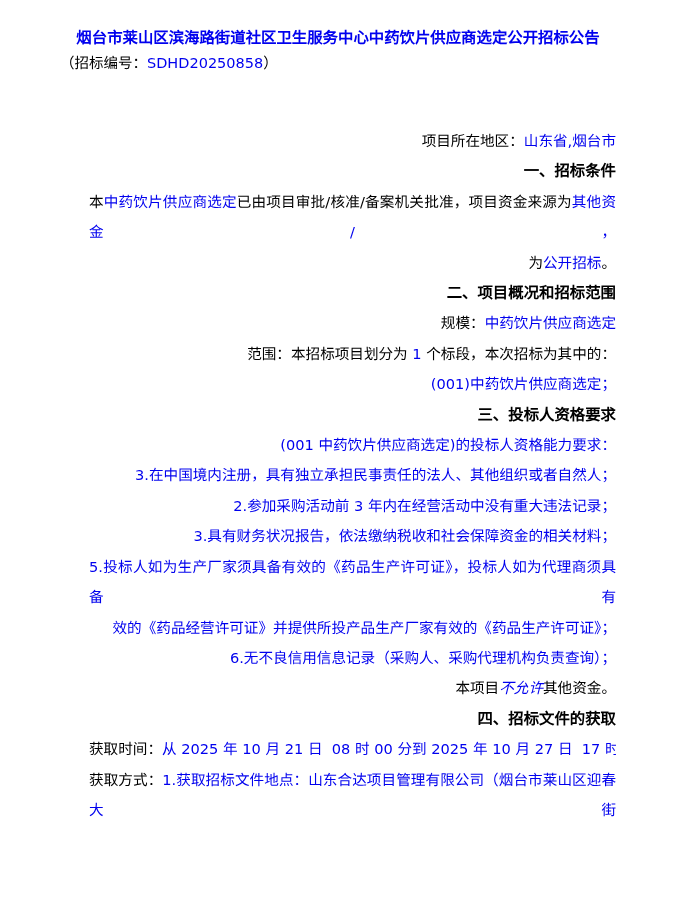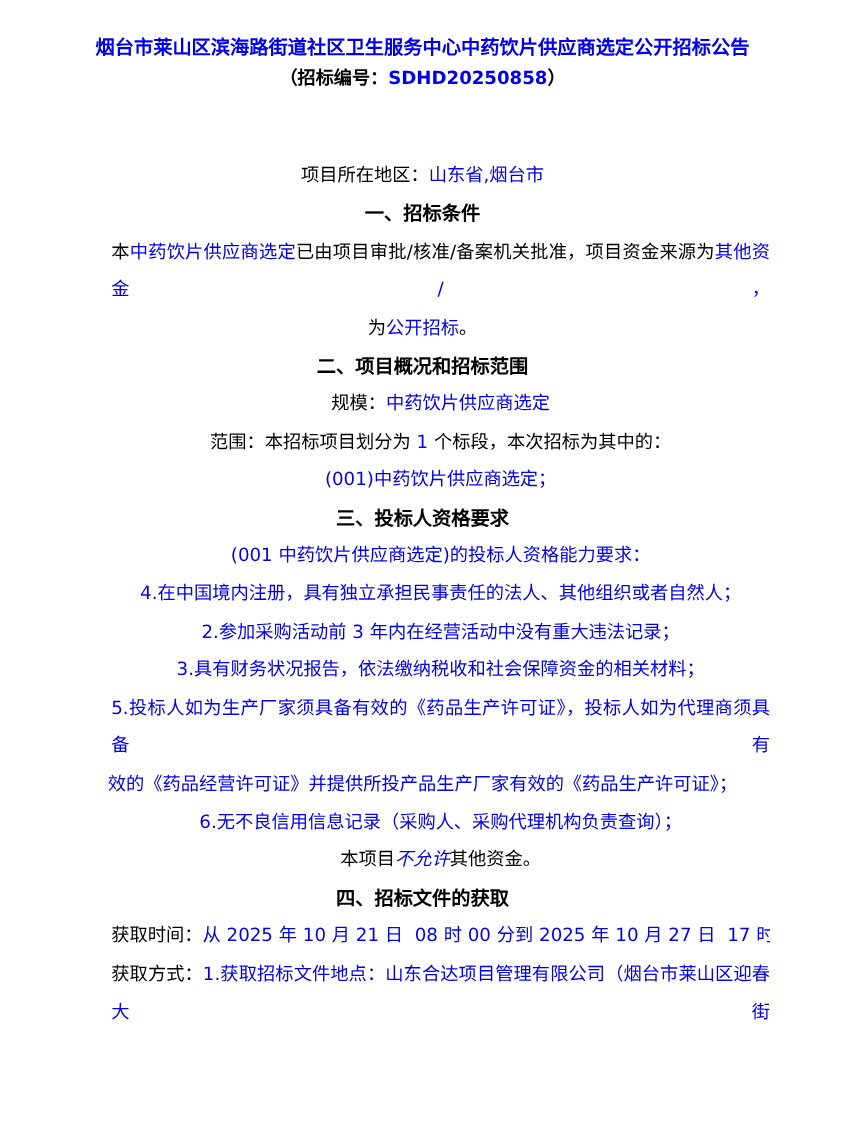--- a/index.html
+++ b/index.html
@@ -7,26 +7,26 @@
     width:674px;height:918px;background:#ffffff;color:#000000;
     font-family:"DejaVu Sans","Liberation Sans",sans-serif;
     overflow:hidden;
   }
   .page{box-sizing:border-box;width:674px;height:918px;padding:26px 58px 0 60px;}
   .title{
     text-align:center;font-weight:bold;font-size:15.4px;line-height:24px;
     color:var(--blue,#0000ee);white-space:nowrap;
   }
   .subtitle{
-    text-align:center;font-weight:bold;font-size:14.5px;line-height:27px;color:#000;
+    text-align:left;font-weight:normal;font-size:14.5px;line-height:27px;color:#000;
   }
   .docbody{margin-top:49px;}
   .line{
     font-size:14.6px;line-height:30.4px;white-space:pre;overflow:hidden;
-    text-align:center;
+    text-align:right;
   }
   .line.h{font-weight:bold;font-size:15.4px;}
   .line.indent{padding-left:29px;}
   .line.j{white-space:pre-wrap;text-align:justify;text-align-last:justify;}
   .b{color:var(--blue,#0000ee);}
   .i{font-style:italic;}
 </style>
 </head>
 <body style="background: rgb(255, 255, 255); color: rgb(0, 0, 0);">
 
@@ -37,21 +37,21 @@
       <div class="line"><span>项目所在地区：</span><span class="b">山东省,烟台市</span></div>
       <div class="line h"><span>一、招标条件</span></div>
       <div class="line indent j"><span>本</span><span class="b">中药饮片供应商选定</span><span>已由项目审批/核准/备案机关批准，项目资金来源为</span><span class="b">其他资金/，</span></div>
       <div class="line"><span>为</span><span class="b">公开招标</span><span>。</span></div>
       <div class="line h"><span>二、项目概况和招标范围</span></div>
       <div class="line indent"><span>规模：</span><span class="b">中药饮片供应商选定</span></div>
       <div class="line indent"><span>范围：本招标项目划分为 </span><span class="b">1</span><span> 个标段，本次招标为其中的：</span></div>
       <div class="line indent"><span class="b">(001)中药饮片供应商选定；</span></div>
       <div class="line h"><span>三、投标人资格要求</span></div>
       <div class="line indent"><span class="b">(001 中药饮片供应商选定)的投标人资格能力要求：</span></div>
-      <div class="line indent"><span class="b">4.在中国境内注册，具有独立承担民事责任的法人、其他组织或者自然人；</span></div>
+      <div class="line indent"><span class="b">3.在中国境内注册，具有独立承担民事责任的法人、其他组织或者自然人；</span></div>
       <div class="line indent"><span class="b">2.参加采购活动前 3 年内在经营活动中没有重大违法记录；</span></div>
       <div class="line indent"><span class="b">3.具有财务状况报告，依法缴纳税收和社会保障资金的相关材料；</span></div>
       <div class="line indent j"><span class="b">5.投标人如为生产厂家须具备有效的《药品生产许可证》，投标人如为代理商须具备有</span></div>
       <div class="line"><span class="b">效的《药品经营许可证》并提供所投产品生产厂家有效的《药品生产许可证》；</span></div>
       <div class="line indent"><span class="b">6.无不良信用信息记录（采购人、采购代理机构负责查询）；</span></div>
       <div class="line indent"><span>本项目</span><span class="b i">不允许</span><span>其他资金。</span></div>
       <div class="line h"><span>四、招标文件的获取</span></div>
       <div class="line indent"><span>获取时间：</span><span class="b">从 2025 年 10 月 21 日  08 时 00 分到 2025 年 10 月 27 日  17 时 00 分</span></div>
       <div class="line indent j"><span>获取方式：</span><span class="b">1.获取招标文件地点：山东合达项目管理有限公司（烟台市莱山区迎春大街</span></div>
       <div class="line j"></div>

